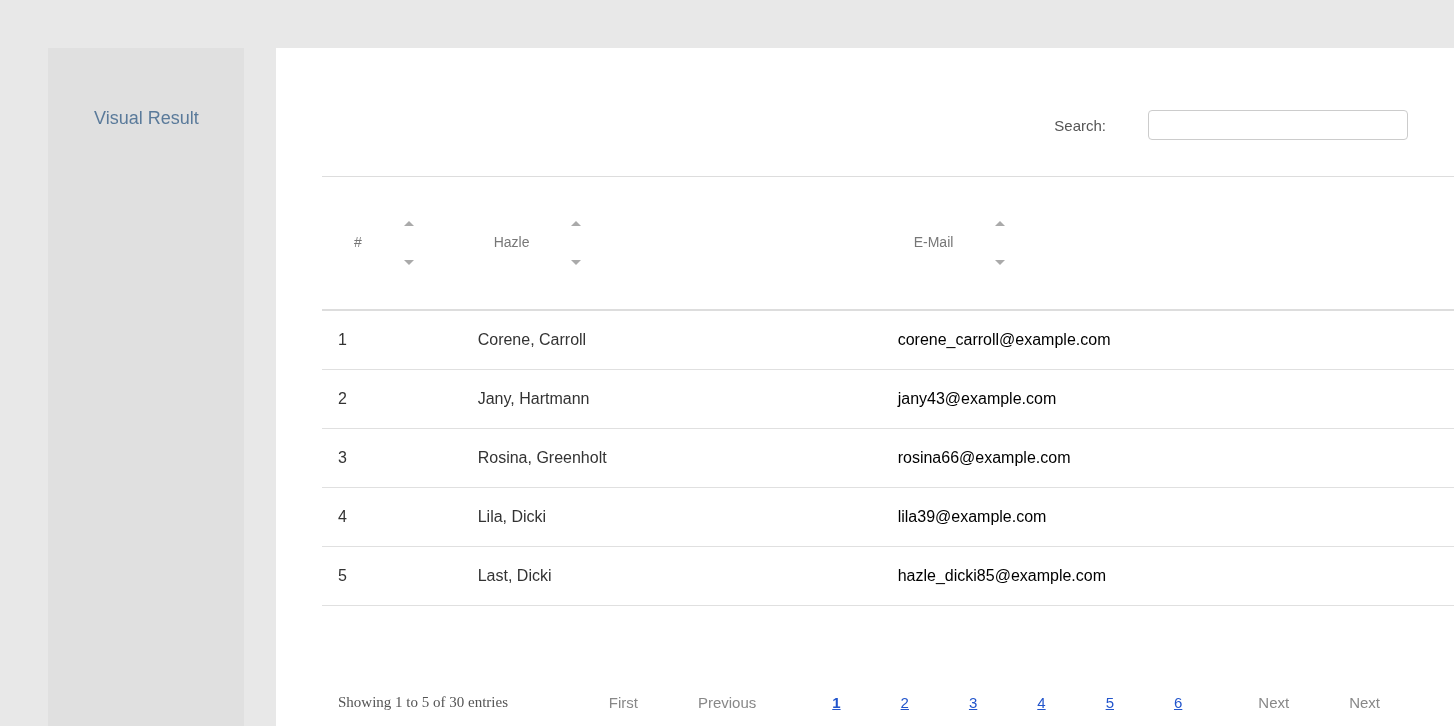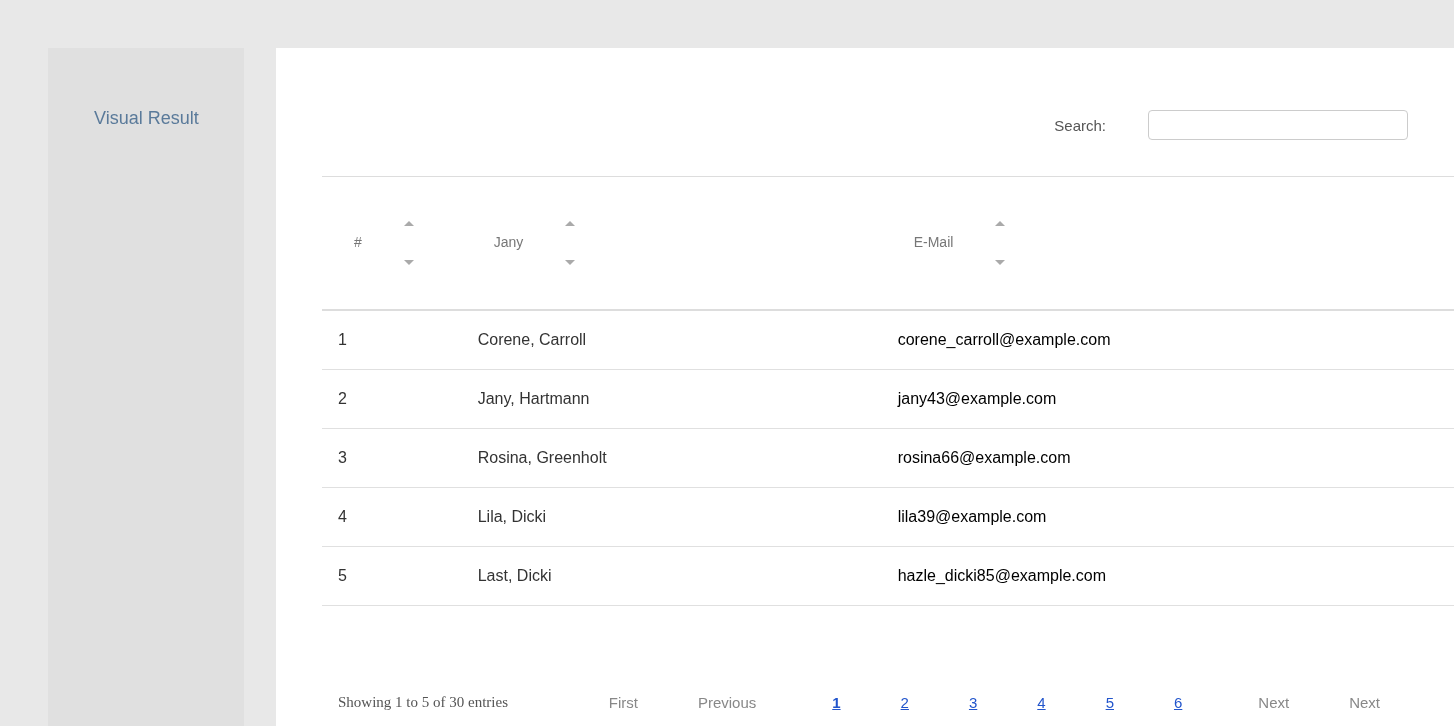--- a/index.html
+++ b/index.html
@@ -200,21 +200,21 @@
     <thead>
       <tr>
         <th class="col-num">
           <span>#</span>
           <span class="sort-icon">
             <span class="sort-up"></span>
             <span class="sort-down"></span>
           </span>
         </th>
         <th class="col-name">
-          <span>Jany</span>
+          <span>Hazle</span>
           <span class="sort-icon">
             <span class="sort-up"></span>
             <span class="sort-down"></span>
           </span>
         </th>
         <th class="col-email">
           <span>E-Mail</span>
           <span class="sort-icon">
             <span class="sort-up"></span>
             <span class="sort-down"></span>

